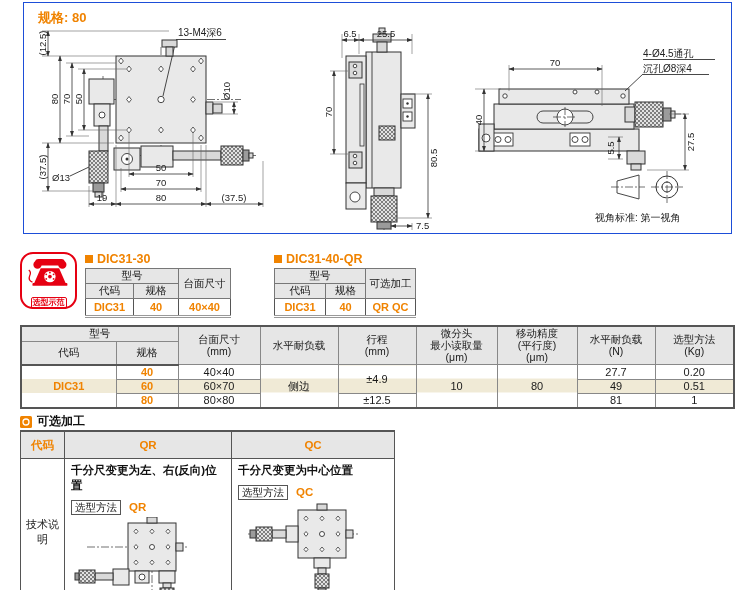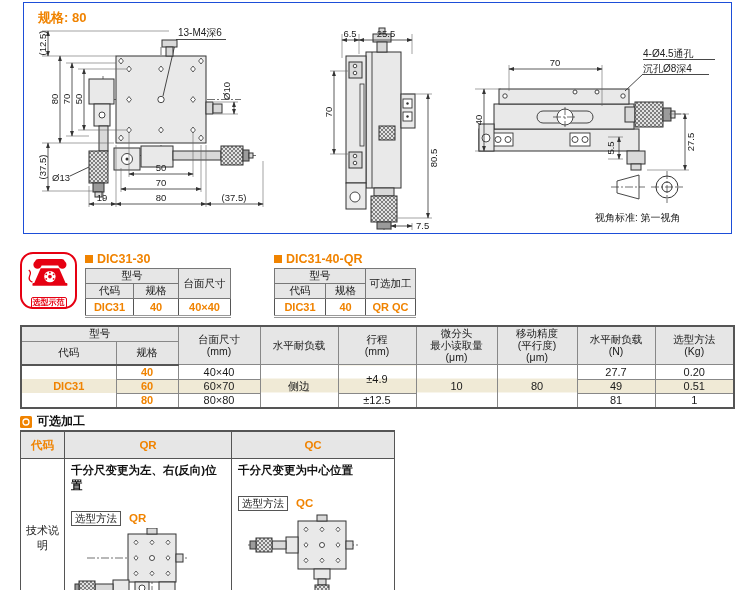--- a/index.html
+++ b/index.html
@@ -49,21 +49,21 @@
 
   
   .opt-head{position:absolute;left:20px;top:413px;display:flex;align-items:center;gap:5px;
             font-weight:bold;font-size:12px;color:#111;}
   .opt-table{position:absolute;left:20px;top:430px;width:374px;border-collapse:collapse;table-layout:fixed;
              font-size:11px;border-top:2px solid #555;}
   .opt-table th{background:#e6e6e6;border:1px solid #555;height:24px;color:#f08300;font-weight:bold;
                 font-size:11.5px;text-align:center;}
   .opt-table td{border:1px solid #555;border-bottom:2px solid #999;vertical-align:top;padding:4px 6px;}
   .opt-table td.rowlab{vertical-align:middle;text-align:center;padding:0;font-size:11px;color:#222;}
-  .opt-title{font-weight:bold;font-size:11.5px;color:#111;margin-bottom:18px;}
+  .opt-title{font-weight:bold;font-size:11.5px;color:#111;margin-bottom:7px;}
   .method-row{margin-bottom:2px;}
   .method-box{display:inline-block;border:1px solid #555;padding:0 3px;font-size:10.5px;color:#222;line-height:13px;}
   .method-val{color:#f08300;font-weight:bold;margin-left:5px;font-size:11.5px;}
   .mini-draw{display:block;margin:1px auto 0 auto;}
 </style>
 </head>
 <body>
 
 <div class="page">
 

